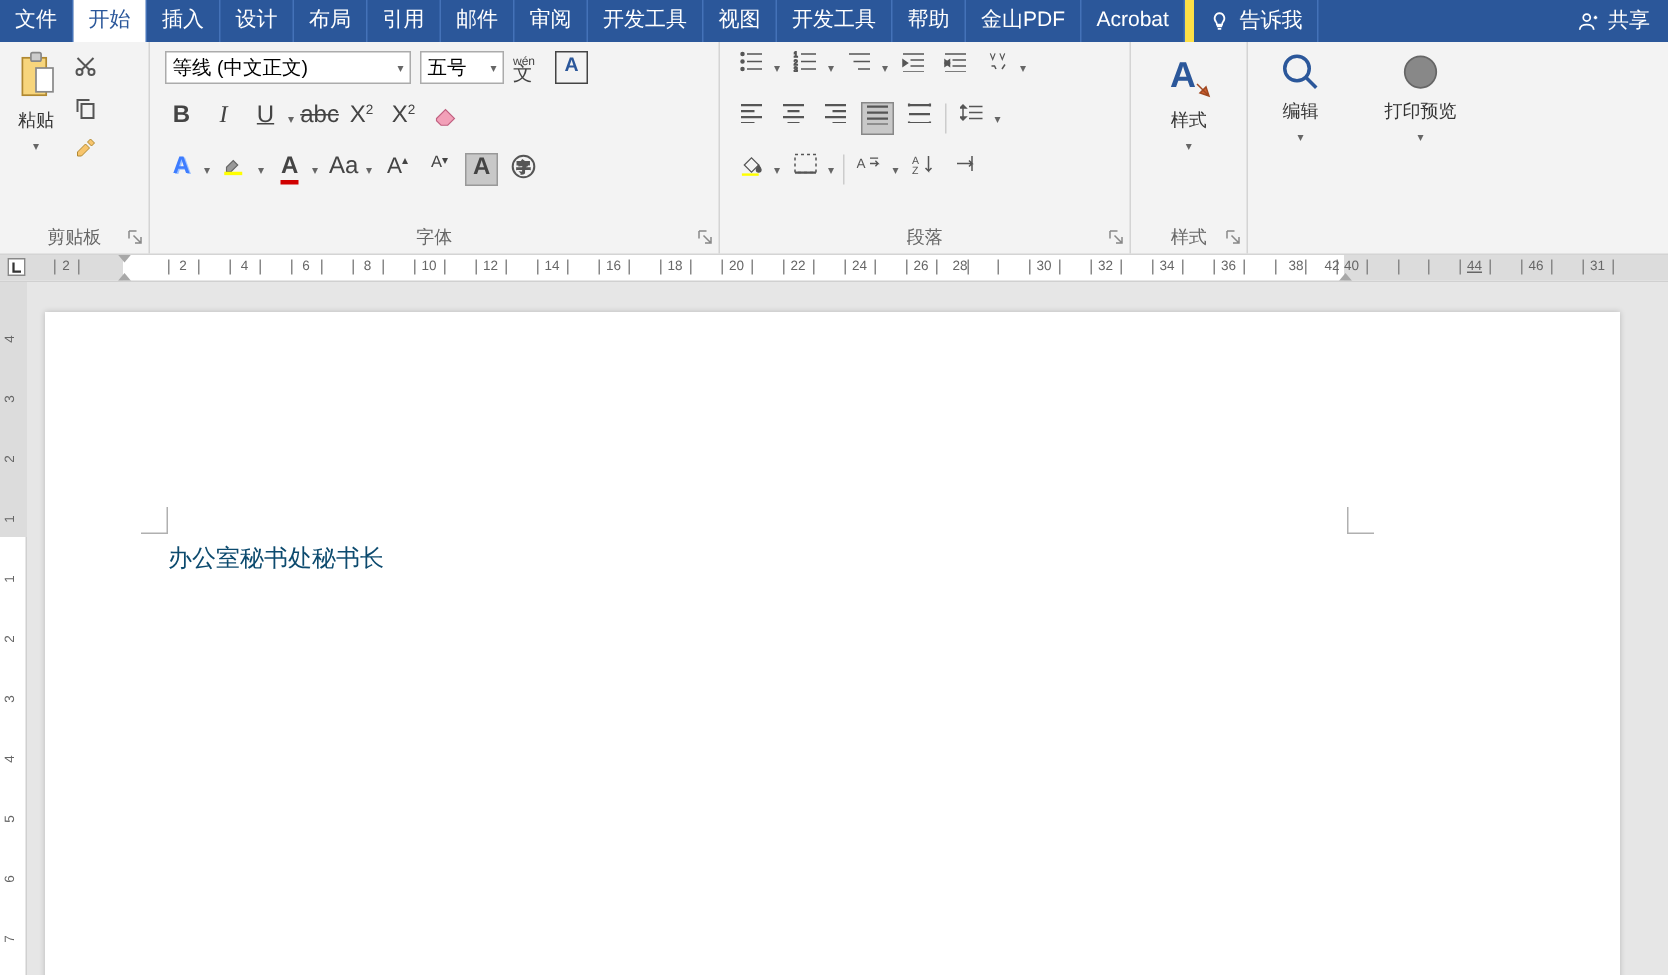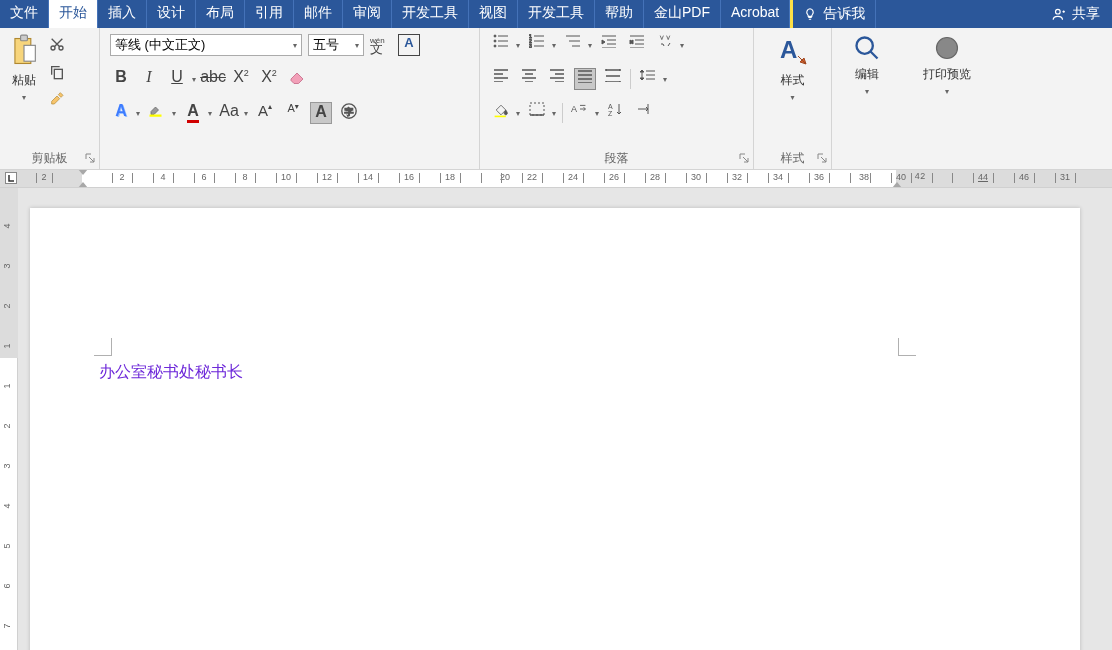--- a/index.html
+++ b/index.html
@@ -4,21 +4,21 @@
 <style>
 * { box-sizing: border-box; margin: 0; padding: 0; font-family: "Microsoft YaHei", sans-serif; }
 body { width: 1112px; height: 650px; background: #fff; overflow: hidden; position: relative; }
 
 
 .tabbar { display: flex; height: 28px; background: #2b579a; color: #fff; font-size: 14px; }
 .tabbar .tab { padding: 4px 10px; border-right: 1px solid #4472b8; cursor: pointer; white-space: nowrap; }
 .tabbar .tab.active { background: #fff; color: #2b579a; }
 .tabbar .tab.bold { font-weight: 500; }
 .tabbar .flex-gap { flex:1; }
-.tellme { display:flex; align-items:center; gap:6px; padding:4px 10px; border-left:3px solid #fde047;}
+.tellme { display:flex; align-items:center; gap:6px; padding:4px 10px; border-left:6px solid #fde047;}
 .share  { display:flex; align-items:center; gap:6px; padding:0 12px; }
 .tellme.brd { border-right:1px solid #4472b8;}
 
 
 .ribbon { display:flex; height:142px; border-bottom:1px solid #d4d4d4; background:#f3f3f3;}
 .group { border-right:1px solid #d4d4d4; display:flex; flex-direction:column; justify-content:space-between; position:relative;}
 .group-body { flex:1; display:flex; align-items:flex-start; padding:4px 6px 0 6px; gap:4px;}
 .group-label { height:22px; text-align:center; font-size:12px; color:#666; position:relative; display:flex; justify-content:center; align-items:center;}
 .group-label .launcher { position:absolute; right:4px; top:50%; transform:translateY(-50%); cursor:pointer;}
 .bigbtn { display:flex; flex-direction:column; align-items:center; justify-content:center; gap:4px; padding:2px 4px; cursor:pointer; font-size:12px; color:#333;}
@@ -44,21 +44,21 @@
 .workarea { display:flex; height:calc(650px - 28px - 142px - 18px); background:#e6e6e6; position:relative;}
 .ruler-v { width:18px; background:#fff; border-right:1px solid #d0d0d0; position:relative; font-size:9px; color:#666;}
 .ruler-v .gray { position:absolute; left:0; width:18px; background:#dcdcdc;}
 .ruler-v .num { position:absolute; left:4px; transform:translateY(-50%) rotate(-90deg); transform-origin:center;}
 
 
 .canvas { flex:1; overflow:auto; position:relative;}
 .page { position:absolute; left:12px; top:20px; width:1050px; height:1200px; background:#fff; box-shadow:0 0 4px rgba(0,0,0,.2); }
 .page .margin-tl { position:absolute; left:64px; top:130px; width:18px; height:18px; border-right:1px solid #b0b0b0; border-bottom:1px solid #b0b0b0;}
 .page .margin-tr { position:absolute; right:164px; top:130px; width:18px; height:18px; border-left:1px solid #b0b0b0; border-bottom:1px solid #b0b0b0;}
-.page .text { position:absolute; left:69px; top:154px; font-size:16px; color:#6d28d9;}
+.page .text { position:absolute; left:82px; top:154px; font-size:16px; color:#0c4a6e;}
 
 .collapse-arrow { position:absolute; right:4px; bottom:4px; cursor:pointer; color:#666;}
 
 
 svg { display:block; }
 </style>
 </head>
 <body>
 
 <div class="tabbar">
@@ -133,21 +133,21 @@
             <path d="M1 1h5M1 1v5M4 4l5 5M9 5v4H5"></path>
           </svg>
       </span>
     </div>
   </div>
 
   <div class="group" style="width:380px">
     <div class="group-body" style="flex-direction:column; gap:8px; align-items:stretch;">
 
       <div class="rowbtns">
-        <div class="combo" style="width:192px">
+        <div class="combo" style="width:164px">
           <span style="flex:1">等线 (中文正文)</span>
           <span class="tri">▾</span>
         </div>
         <div class="combo" style="width:56px">
           <span style="flex:1">五号</span>
           <span class="tri">▾</span>
         </div>
         <span class="iconbtn" style="flex-direction:column;font-size:8px;line-height:8px;">
           <span>wén</span>
           <span style="font-size:13px;">文</span>
@@ -189,20 +189,28 @@
         <span class="iconbtn" style="font-size:15px;">A<span style="font-size:8px;vertical-align:super;">▴</span></span>
         <span class="iconbtn" style="font-size:11px;">A<span style="font-size:8px;vertical-align:super;">▾</span></span>
         <span class="iconbtn" style="background:#c8c8c8;border:1px solid #999;font-weight:bold;">A</span>
         <span class="iconbtn">
           <svg width="18" height="18" viewBox="0 0 20 20" fill="none" stroke="#555" stroke-width="1.5">
               <circle cx="10" cy="10" r="8"></circle>
               <text x="10" y="14" text-anchor="middle" font-size="10" fill="#555">字</text>
             </svg>
         </span>
       </div>
+    </div>
+    <div class="group-label">
+      <span>字体</span>
+      <span class="launcher">
+        <svg width="10" height="10" viewBox="0 0 10 10" stroke="#888" fill="none">
+            <path d="M1 1h5M1 1v5M4 4l5 5M9 5v4H5"></path>
+          </svg>
+      </span>
     </div>
   </div>
 
   <div class="group" style="width:274px">
     <div class="group-body" style="flex-direction:column; gap:8px; align-items:stretch;">
       <div class="rowbtns">
         <span class="iconbtn">
             <svg width="16" height="14" viewBox="0 0 16 14" stroke="#555">
               <circle cx="2" cy="2" r="1" fill="#555"></circle>
               <path d="M5 2h10"></path>
@@ -425,54 +433,54 @@
       <span class="tick" style="left: 337px;"></span>
       <span class="num" style="left: 368px;">14</span>
       <span class="tick" style="left: 358px;"></span>
       <span class="tick" style="left: 378px;"></span>
       <span class="num" style="left: 409px;">16</span>
       <span class="tick" style="left: 399px;"></span>
       <span class="tick" style="left: 419px;"></span>
       <span class="num" style="left: 450px;">18</span>
       <span class="tick" style="left: 440px;"></span>
       <span class="tick" style="left: 460px;"></span>
-      <span class="num" style="left: 505px;">20</span>
+      <span class="num" style="left: 491px;">20</span>
       <span class="tick" style="left: 481px;"></span>
       <span class="tick" style="left: 501px;"></span>
       <span class="num" style="left: 532px;">22</span>
       <span class="tick" style="left: 522px;"></span>
       <span class="tick" style="left: 542px;"></span>
       <span class="num" style="left: 573px;">24</span>
       <span class="tick" style="left: 563px;"></span>
       <span class="tick" style="left: 583px;"></span>
       <span class="num" style="left: 614px;">26</span>
       <span class="tick" style="left: 604px;"></span>
       <span class="tick" style="left: 624px;"></span>
-      <span class="num" style="left: 655px;">28</span>
+      <span class="num" style="left: 640px;">28</span>
       <span class="tick" style="left: 645px;"></span>
       <span class="tick" style="left: 665px;"></span>
       <span class="num" style="left: 696px;">30</span>
       <span class="tick" style="left: 686px;"></span>
       <span class="tick" style="left: 706px;"></span>
       <span class="num" style="left: 737px;">32</span>
       <span class="tick" style="left: 727px;"></span>
       <span class="tick" style="left: 747px;"></span>
       <span class="num" style="left: 778px;">34</span>
       <span class="tick" style="left: 768px;"></span>
       <span class="tick" style="left: 788px;"></span>
       <span class="num" style="left: 819px;">36</span>
       <span class="tick" style="left: 809px;"></span>
       <span class="tick" style="left: 829px;"></span>
       <span class="num" style="left: 864px;">38</span>
       <span class="tick" style="left: 850px;"></span>
       <span class="tick" style="left: 870px;"></span>
       <span class="num" style="left: 901px;">40</span>
       <span class="tick" style="left: 891px;"></span>
       <span class="tick" style="left: 911px;"></span>
-      <span class="num" style="left: 920px; font-family: Liberation Mono, monospace;">42</span>
+      <span class="num" style="left: 888px;">42</span>
       <span class="tick" style="left: 932px;"></span>
       <span class="tick" style="left: 952px;"></span>
       <span class="num" style="left: 983px; text-decoration: underline;">44</span>
       <span class="tick" style="left: 973px;"></span>
       <span class="tick" style="left: 993px;"></span>
       <span class="num" style="left: 1024px;">46</span>
       <span class="tick" style="left: 1014px;"></span>
       <span class="tick" style="left: 1034px;"></span>
       <span class="num" style="left: 1065px;">31</span>
       <span class="tick" style="left: 1055px;"></span>

